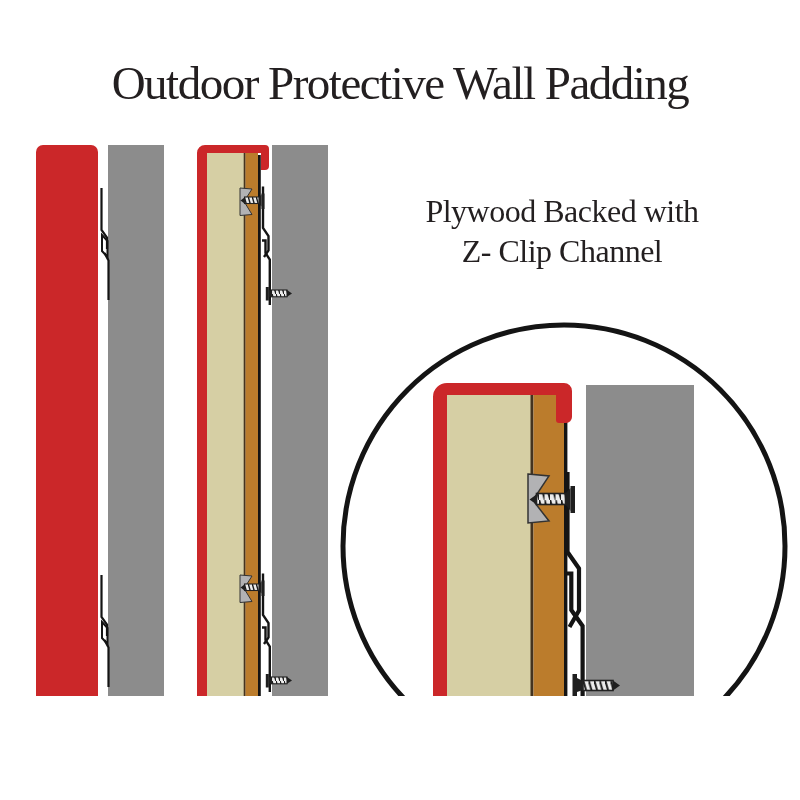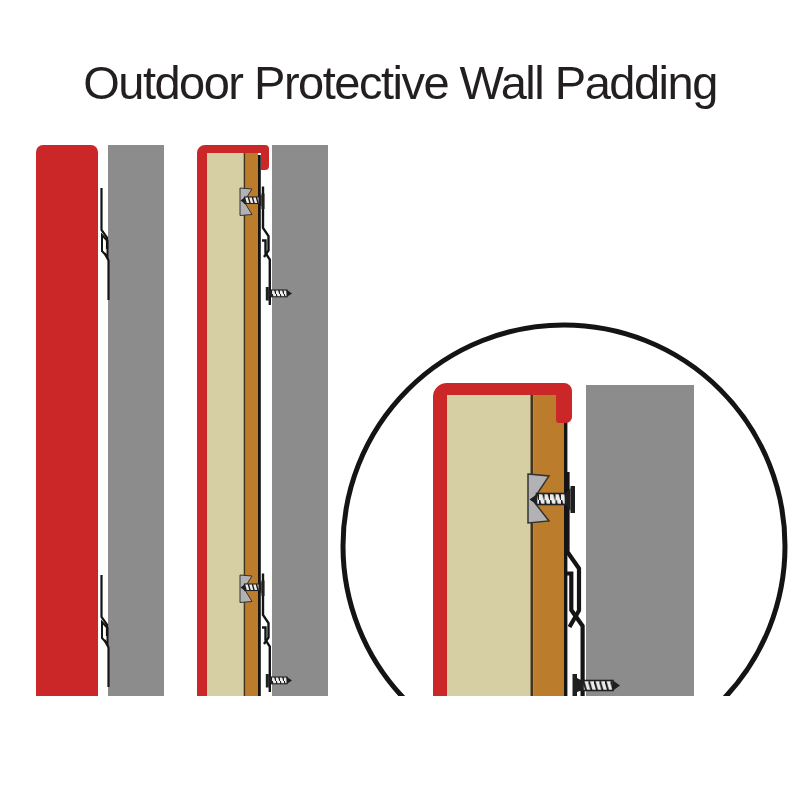--- a/index.html
+++ b/index.html
@@ -1,17 +1,17 @@
 <!DOCTYPE html>
 <html style="--pad_red: #cb2729; --foam_tan: #d6cfa4; --plywood_brown: #bb7c2c; --wall_gray: #8c8c8c; --clip_gray: #b2b2b4; --outline_black: #141414; --text_color: #231f20; --background: #ffffff;"><head>
 <meta charset="utf-8">
 <style>
   html,body{margin:0;padding:0;}
   body{width:800px;height:800px;background:var(--background,#fff);font-family:"Liberation Sans",sans-serif;}
-  .canvas{position:relative;width:800px;height:696px;overflow:hidden;background:var(--background,#fff);}
+  .canvas{position:relative;width:800px;height:696px;overflow:hidden;background:var(--background,#fff);font-family:Liberation Serif, serif;}
   .title{
     position:absolute;top:56px;left:0;width:800px;text-align:center;
     font-size:47px;font-weight:500;letter-spacing:-1.5px;color:var(--text_color,#231f20);
     line-height:54px;white-space:nowrap;
   }
   .caption{
     position:absolute;top:191px;left:392px;width:340px;text-align:center;
     font-size:32px;font-weight:400;letter-spacing:-0.5px;color:var(--text_color,#231f20);
     line-height:40px;
   }
@@ -26,20 +26,24 @@
   .s-line{stroke:var(--outline_black,#141414);fill:none;}
   .s-div{stroke:#44331f;fill:none;}
 </style>
 </head>
 <body style="--pad_red: #cb2729; --foam_tan: #d6cfa4; --plywood_brown: #bb7c2c; --wall_gray: #8c8c8c; --clip_gray: #b2b2b4; --outline_black: #141414; --text_color: #231f20; --background: #ffffff;">
 
 <div class="canvas">
 
   <div class="title">Outdoor Protective Wall Padding</div>
 
+  <div class="caption">
+    <div>Plywood Backed with</div>
+    <div>Z- Clip Channel</div>
+  </div>
 
   <svg width="800" height="800" viewBox="0 0 800 800">
     <defs>
       <pattern id="hatchS" patternUnits="userSpaceOnUse" width="4" height="14">
         <path d="M-0.5,-2 L4.5,16" stroke="#1c1c1c" stroke-width="1.4"></path>
       </pattern>
       <pattern id="hatchL" patternUnits="userSpaceOnUse" width="5.5" height="20">
         <path d="M-0.5,-2 L6.5,22" stroke="#1c1c1c" stroke-width="2"></path>
       </pattern>
 

